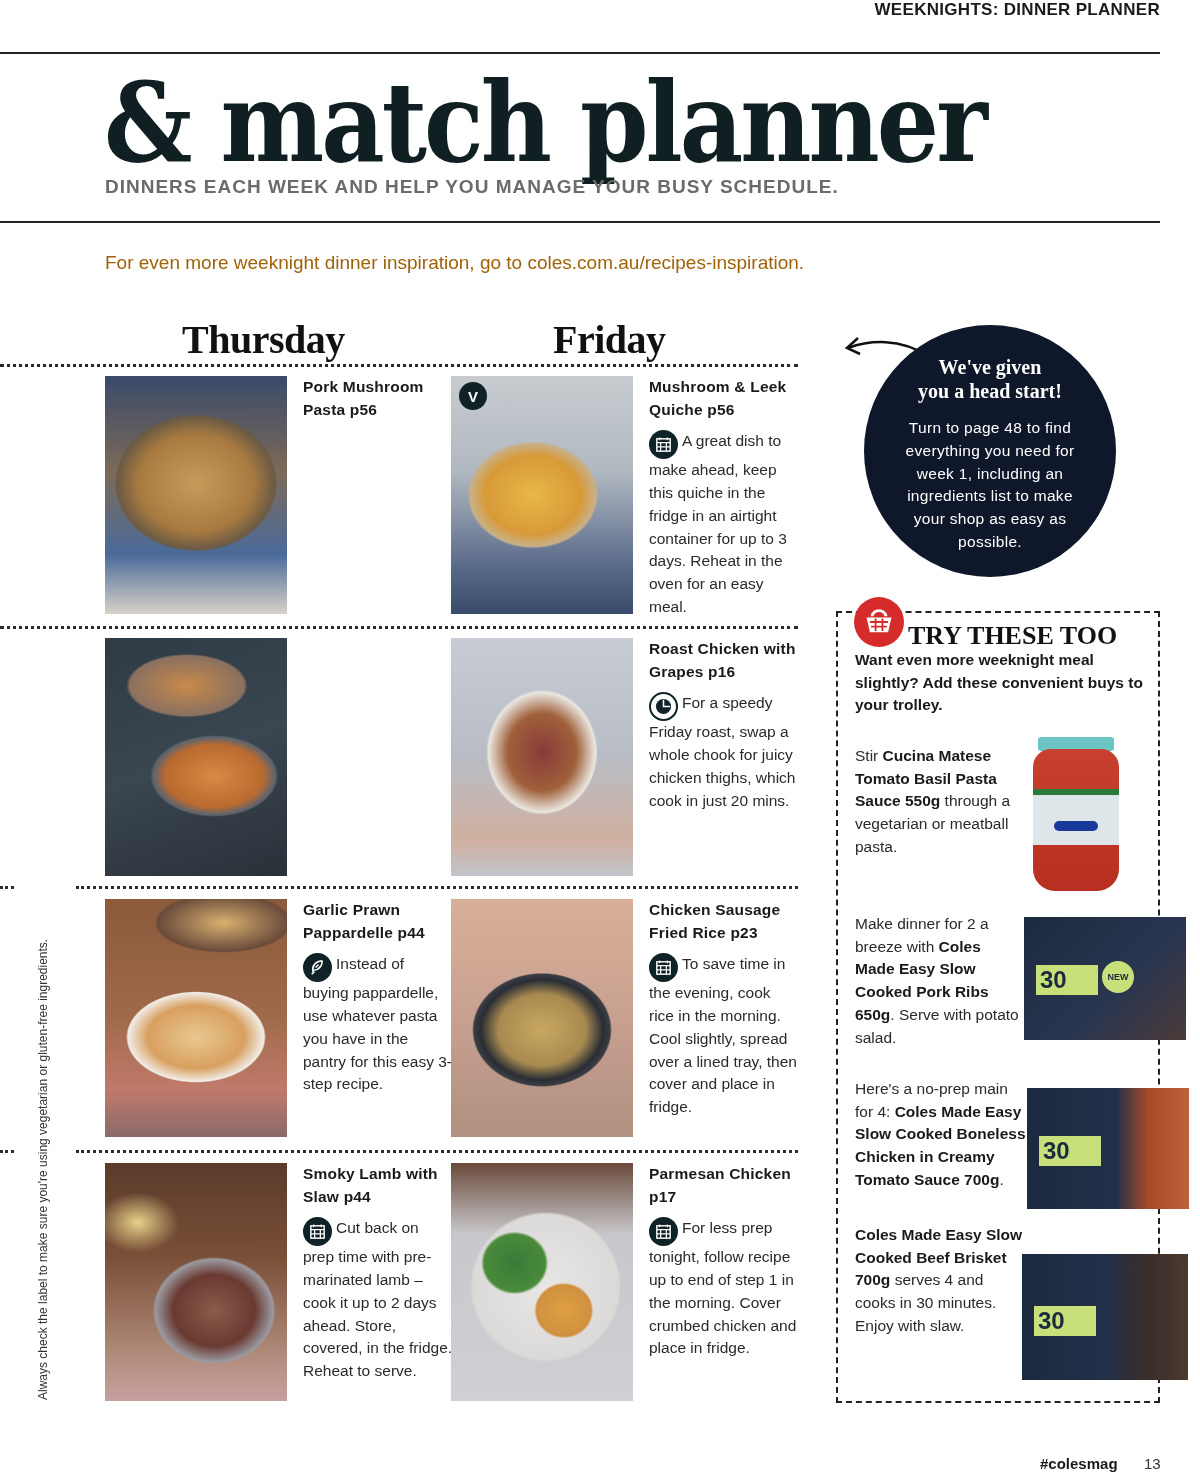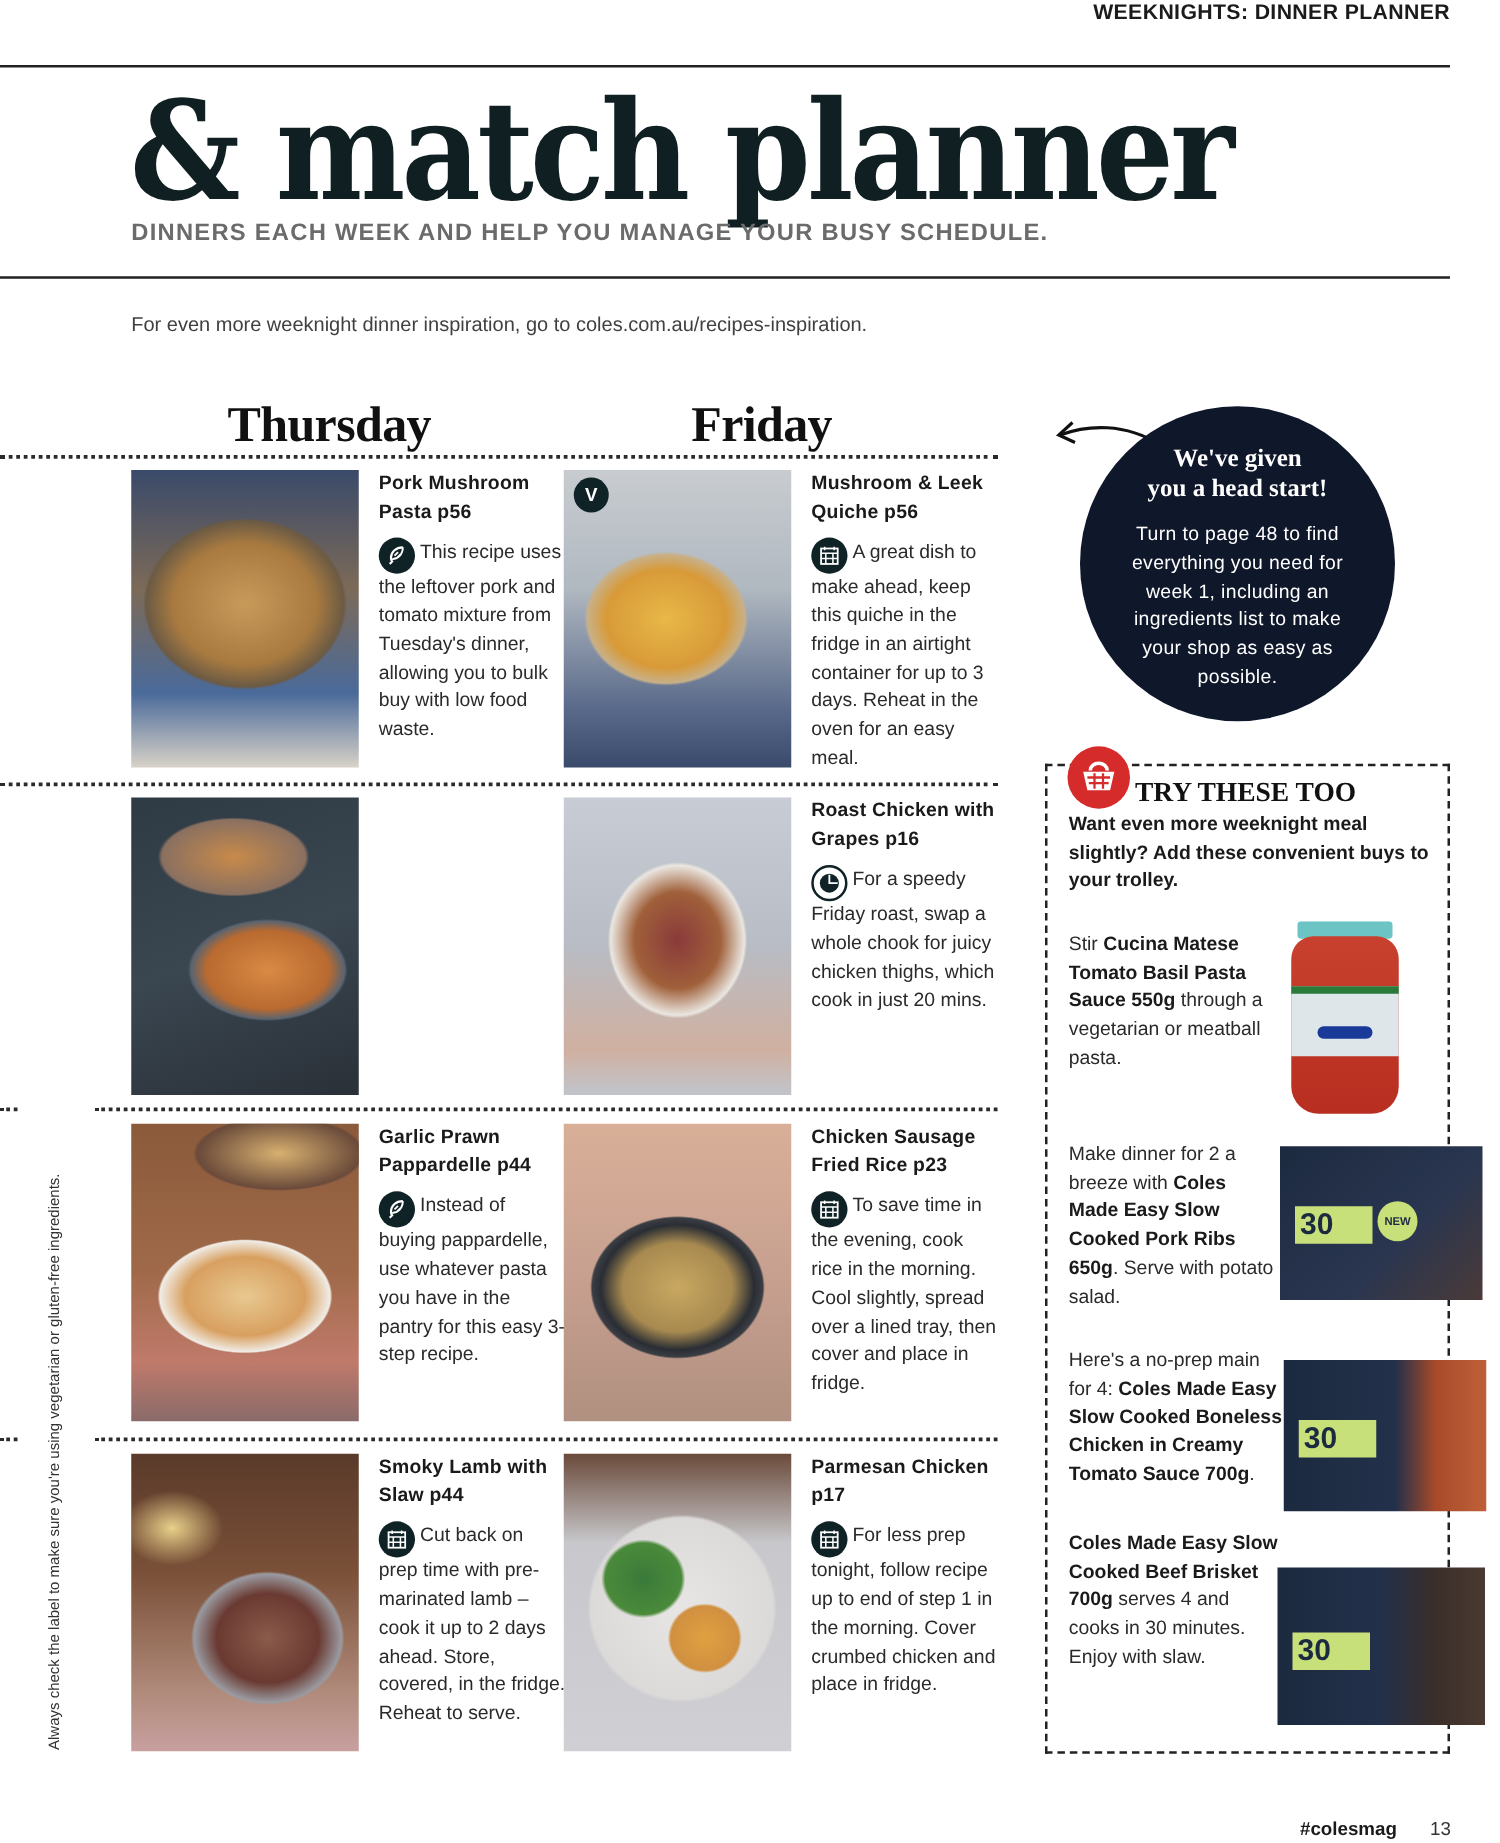--- a/index.html
+++ b/index.html
@@ -3,21 +3,21 @@
 <meta charset="utf-8">
 <style>
   * { box-sizing: border-box; margin: 0; padding: 0; }
   html, body { width: 1200px; height: 1474px; background: #ffffff; overflow: hidden; }
   body { position: relative; font-family: "Liberation Sans", sans-serif; color: #1a1a1a; }
 
   .section-label { position: absolute; right: 40px; top: 0; font-weight: 700; font-size: 17px; letter-spacing: 0.3px; color: #1b1b1b; }
   .rule { position: absolute; left: 0; width: 1160px; height: 2px; background: #222; }
   .title { position: absolute; left: 104px; top: 62px; font-family: "DejaVu Serif", serif; font-weight: 900; font-size: 98px; letter-spacing: -3px; color: #0f1f22; line-height: 1.1; transform: scaleY(1.12); transform-origin: top left; }
   .subtitle { position: absolute; left: 105px; top: 176px; font-weight: 700; font-size: 19px; letter-spacing: 1px; color: #6b6b6b; }
-  .intro { position: absolute; left: 105px; top: 252px; font-size: 16px; color: #404040; }
+  .intro { position: absolute; left: 105px; top: 252px; font-size: 19px; color: #a16207; }
 
   .day-head { position: absolute; top: 316px; font-family: "Liberation Serif", serif; font-weight: 700; font-size: 40px; color: #111; letter-spacing: -0.5px; }
 
   .dotted { position: absolute; height: 0; border-top: 3px dotted #2b2b2b; }
 
   .recipe { position: absolute; width: 345px; height: 240px; }
   .recipe .photo { position: absolute; left: 0; top: 0; width: 182px; height: 238px; overflow: hidden; }
   .recipe .text { position: absolute; left: 198px; top: 0; width: 150px; font-size: 15.5px; line-height: 22.7px; color: #2a2a2a; }
   .recipe .name { font-weight: 700; color: #1a1a1a; letter-spacing: 0.2px; }
   .recipe .body { margin-top: 9px; }
@@ -28,21 +28,21 @@
 
   .side-note { position: absolute; left: 36px; top: 1400px; transform: rotate(-90deg); transform-origin: left top; font-size: 12px; color: #333; white-space: nowrap; width: 540px; }
 
   .circle { position: absolute; left: 864px; top: 325px; width: 252px; height: 252px; border-radius: 50%; background: #0f172a; color: #fff; text-align: center; padding-top: 30px; }
   .circle .hd { font-family: "Liberation Serif", serif; font-weight: 700; font-size: 20px; line-height: 24px; }
   .circle .bd { font-size: 15.5px; line-height: 22.8px; margin-top: 14px; letter-spacing: 0.3px; }
   .arrow { position: absolute; left: 840px; top: 330px; width: 90px; height: 40px; }
 
   .try-box { position: absolute; left: 836px; top: 611px; width: 324px; height: 792px; border: 2px dashed #222; }
   .try-icon { position: absolute; left: 854px; top: 597px; width: 50px; height: 50px; border-radius: 50%; background: #d62b2b; display: flex; align-items: center; justify-content: center; }
-  .try-title { position: absolute; left: 908px; top: 621px; font-family: "Liberation Serif", serif; font-weight: 700; font-size: 22px; color: #111; }
+  .try-title { position: absolute; left: 908px; top: 621px; font-family: "Liberation Serif", serif; font-weight: 700; font-size: 26px; color: #111; }
   .try-intro { position: absolute; left: 855px; top: 649px; width: 290px; font-weight: 700; font-size: 15.5px; line-height: 22.7px; color: #1a1a1a; }
 
   .product { position: absolute; font-size: 15.5px; line-height: 22.7px; color: #2a2a2a; }
   .product b { color: #1a1a1a; }
   .prod-img { position: absolute; overflow: hidden; }
 
   .footer-tag { position: absolute; left: 1040px; top: 1455px; font-weight: 700; font-size: 15px; color: #1a1a1a; }
   .footer-page { position: absolute; left: 1144px; top: 1455px; font-size: 15px; color: #333; }
 </style>
 </head>
@@ -64,26 +64,20 @@
 <div class="dotted" style="left:76px;width:722px;top:886px"></div>
 <div class="dotted" style="left:0;width:14px;top:1150px"></div>
 <div class="dotted" style="left:76px;width:722px;top:1150px"></div>
 
 <div class="side-note">Always check the label to make sure you're using vegetarian or gluten-free ingredients.</div>
 
 <div class="recipe" style="left:105px;top:376px">
   <div class="photo" style="background:radial-gradient(ellipse 70% 45% at 50% 45%, #c89a5a 0%, #a87a40 45%, #6b5a44 62%, transparent 64%), linear-gradient(180deg,#3a4a6a 0%,#7c6a58 40%,#4a6a9a 75%,#d8d2c8 100%);"></div>
   <div class="text">
     <div class="name">Pork Mushroom Pasta p56</div>
-    <div class="body"><span class="badge">
-          <svg viewBox="0 0 20 20">
-            <path d="M15 3c-6 0-10 4-10 9 0 2 1 3 1 3l-2 2" stroke="#fff" stroke-width="1.8" fill="none"></path>
-            <path d="M15 3c0 6-4 10-9 10M8 10l3-3M10 12l3-3" stroke="#fff" stroke-width="1.6" fill="none"></path>
-          </svg>
-        </span><span>This recipe uses the leftover pork and tomato mixture from Tuesday's dinner, allowing you to bulk buy with low food waste.</span></div>
   </div>
 </div>
 
 <div class="recipe" style="left:105px;top:638px">
   <div class="photo" style="background:radial-gradient(ellipse 45% 22% at 60% 58%, #d98a44 0%, #b86a30 60%, #5a6470 75%, transparent 78%), radial-gradient(ellipse 45% 18% at 45% 20%, #c88a4a 0%, #8a7060 70%, transparent 74%), linear-gradient(160deg,#2e3a44 0%,#3a4650 50%,#2a3038 100%);"></div>
 </div>
 
 <div class="recipe" style="left:105px;top:899px">
   <div class="photo" style="background:radial-gradient(ellipse 48% 24% at 50% 58%, #e8c890 0%, #d8a060 55%, #f0ece6 78%, transparent 80%), radial-gradient(ellipse 45% 15% at 65% 10%, #d8b070 0%, #6a4a3a 80%, transparent 84%), linear-gradient(180deg,#8a5a3a 0%,#a06a4a 50%,#c07a6a 80%,#8a6a6a 100%);"></div>
   <div class="text">

